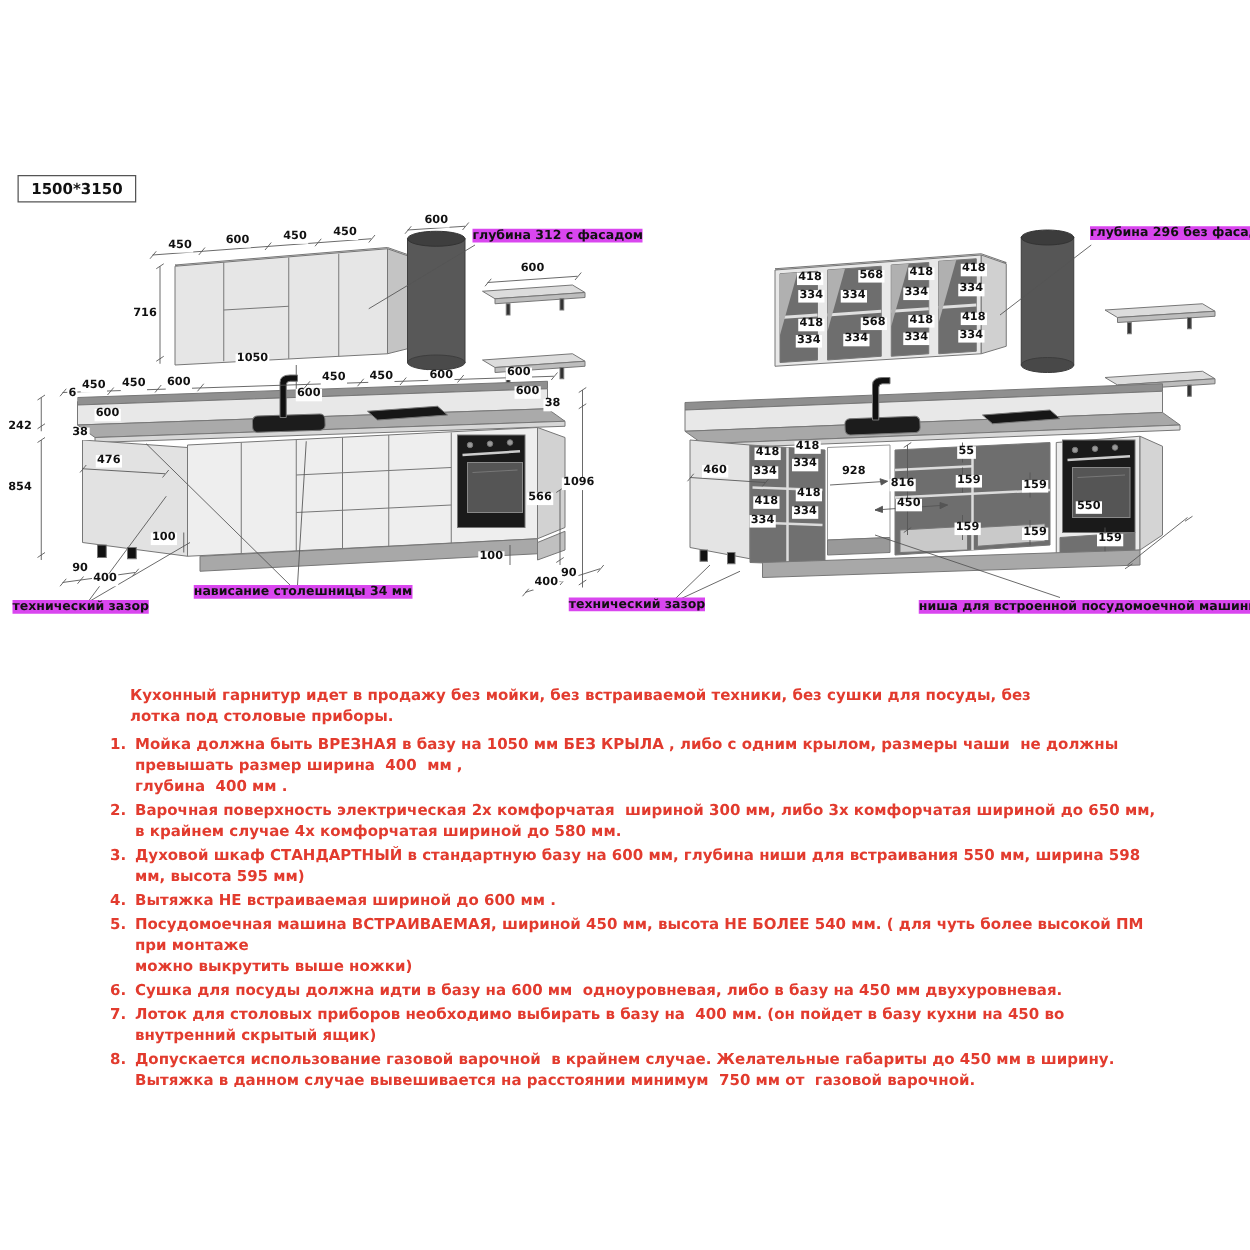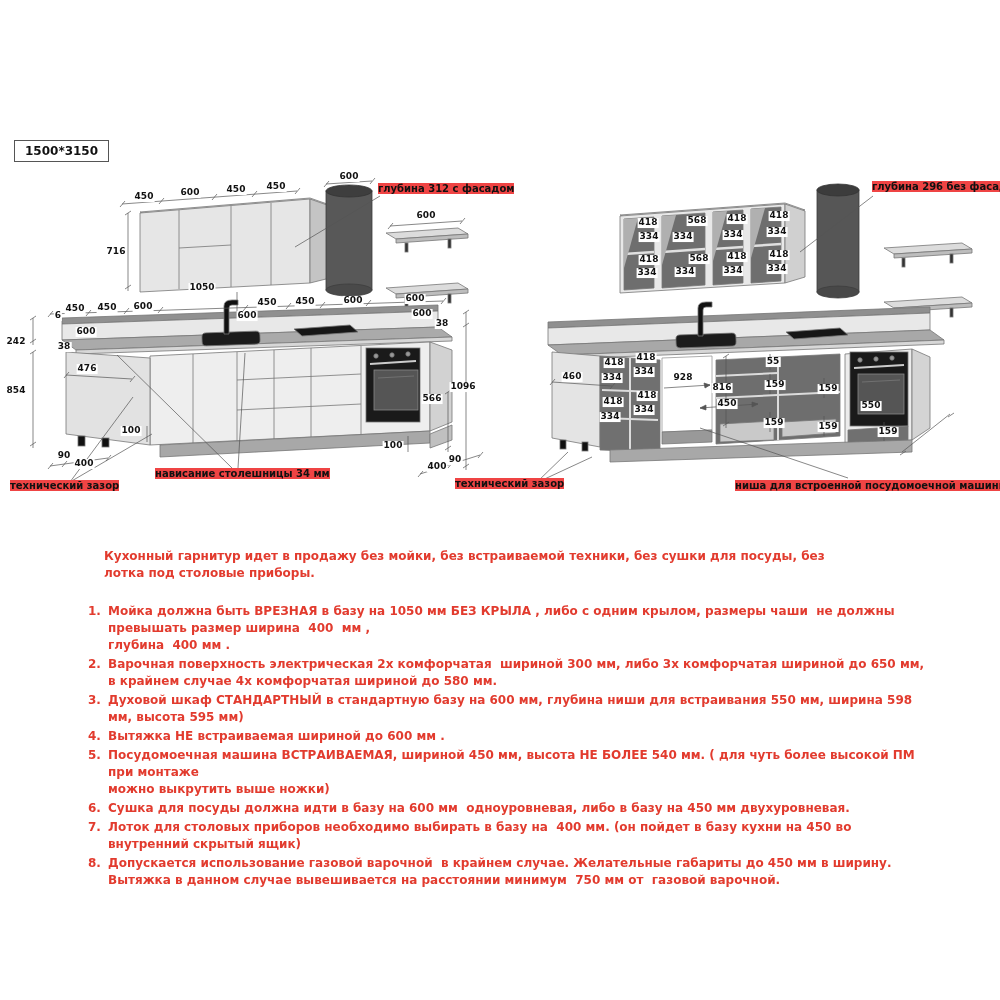--- a/index.html
+++ b/index.html
@@ -4,25 +4,25 @@
 <style>
   html,body{margin:0;padding:0;background:#fff;}
   .canvas{position:relative;width:1000px;height:1000px;background:#fff;overflow:hidden;
           font-family:"DejaVu Sans",sans-serif;}
   .size-box{position:absolute;left:14px;top:140px;border:1px solid #555;padding:3px 10px;
             font:bold 12px "DejaVu Sans",sans-serif;color:#111;background:#fff;}
   svg{position:absolute;left:0;top:0;}
   .dim{position:absolute;transform:translate(-50%,-50%);font:bold 9px "DejaVu Sans",sans-serif;
        color:#111;background:#fff;padding:0 1px;line-height:1.1;white-space:nowrap;}
   .callout{position:absolute;font:bold 10px "DejaVu Sans",sans-serif;color:#111;
-           white-space:nowrap;background:#ef4444;}
+           white-space:nowrap;background:#d946ef;}
   .notes{position:absolute;left:88px;top:548px;width:845px;color:#e23b2e;}
   .notes .pre{white-space:pre-wrap;}
   .note-heading{font:bold 12.5px/18px "DejaVu Sans",sans-serif;margin-left:16px;}
-  .note-intro{font:bold 12px/17px "DejaVu Sans",sans-serif;margin-left:16px;margin-bottom:21px;}
+  .note-intro{font:bold 12px/17px "DejaVu Sans",sans-serif;margin-left:16px;margin-bottom:5px;}
   .note-subheading{font:bold 12.5px/18px "DejaVu Sans",sans-serif;margin-bottom:2px;}
   .note-item{display:flex;font:bold 12px/17px "DejaVu Sans",sans-serif;margin-bottom:2px;}
   .note-item .num{width:20px;flex:0 0 20px;}
   .note-item .txt{flex:1;}
 </style>
 </head>
 <body>
 
 <div class="canvas">
 

